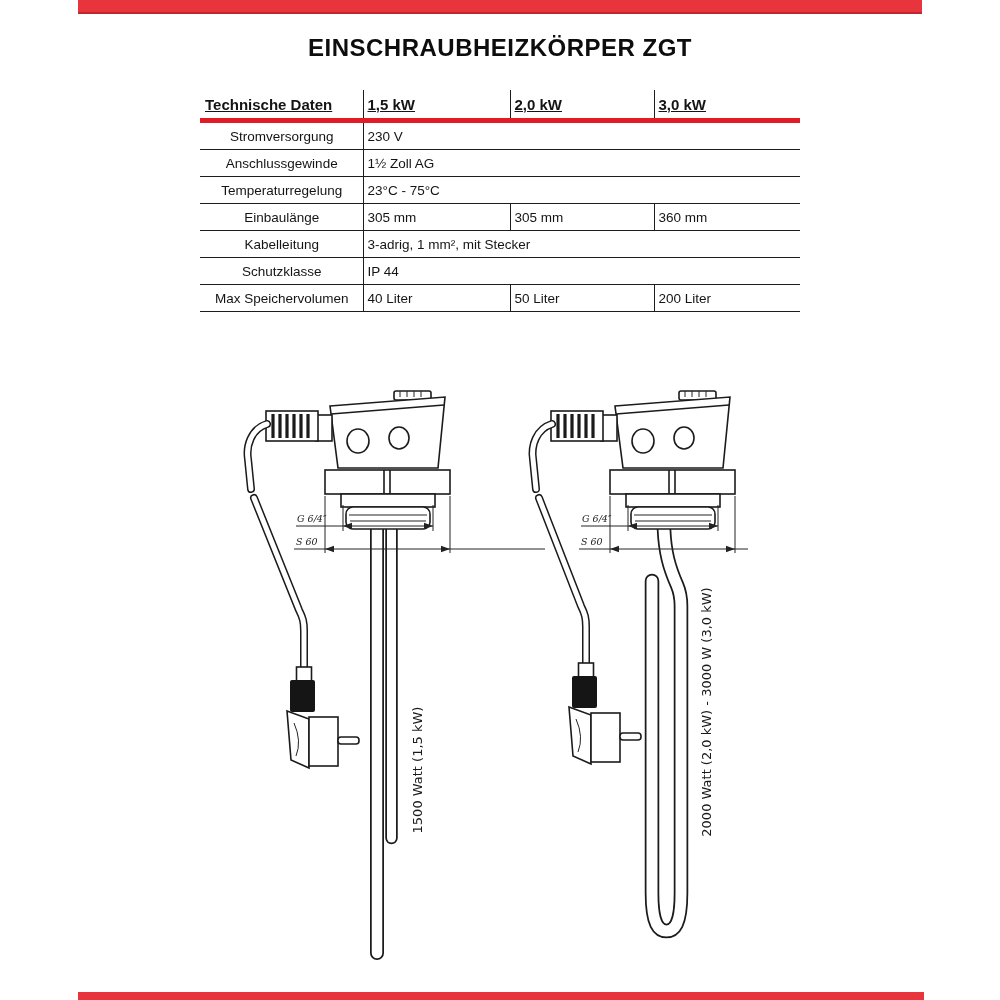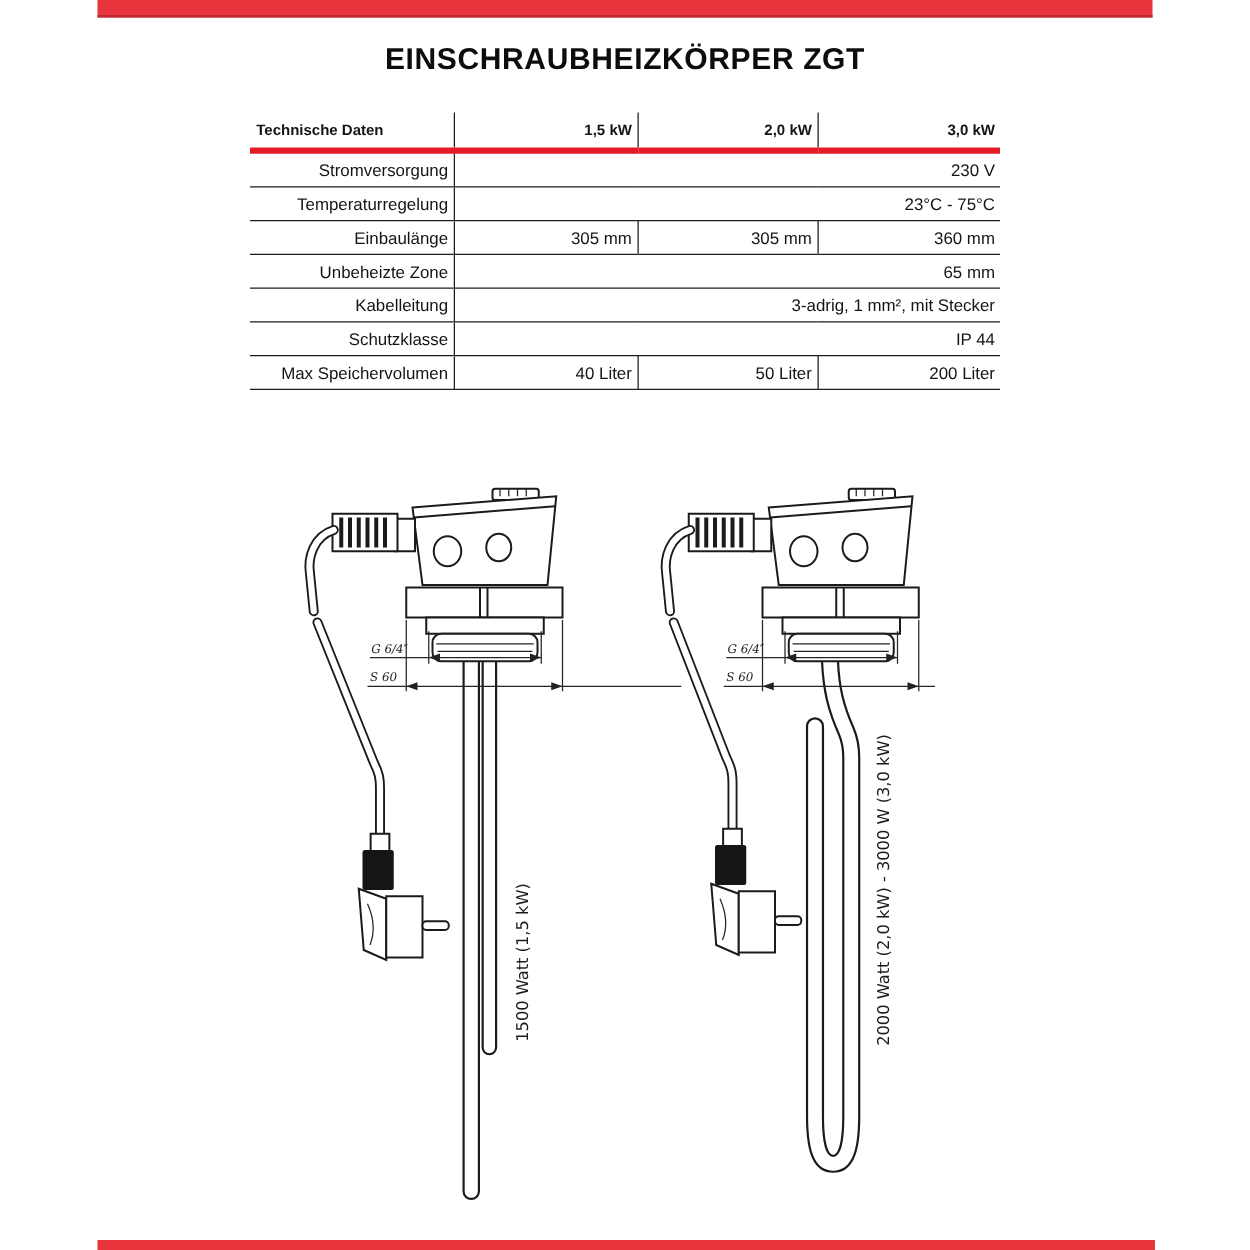--- a/index.html
+++ b/index.html
@@ -5,25 +5,25 @@
   html,body{margin:0;padding:0;}
   body{width:1000px;height:1000px;position:relative;background:#fff;overflow:hidden;
        font-family:"Liberation Sans",sans-serif;color:#111;}
   .bar-top{position:absolute;left:78px;top:0;width:844px;height:12px;background:#e8343c;
            border-bottom:2px solid #c02830;}
   .bar-bottom{position:absolute;left:78px;top:992px;width:846px;height:8px;background:#e8343c;}
   .page-title{position:absolute;left:0;top:34px;width:1000px;text-align:center;
               font-size:24px;font-weight:800;letter-spacing:.5px;color:#0d0d0d;}
   table.spec{position:absolute;left:200px;top:90px;width:600px;border-collapse:collapse;
              table-layout:fixed;font-size:13.5px;color:#141414;}
-  table.spec th,table.spec td{padding:0 4px;height:26px;vertical-align:middle;text-align:right;
+  table.spec th,table.spec td{padding:0 4px;height:26px;vertical-align:middle;text-align:left;
              font-weight:normal;}
-  table.spec th{height:28px;font-weight:bold;font-size:12px;border-bottom:5px solid #e21b26;}
+  table.spec th{height:28px;font-weight:bold;font-size:15px;border-bottom:5px solid #e21b26;text-decoration:underline;}
   table.spec th.lblh{text-align:left;padding-left:5px;}
-  table.spec .lbl{text-align:right;padding-left:5px;border-right:1.6px solid #1c1c1c;}
+  table.spec .lbl{text-align:center;padding-left:5px;border-right:1.6px solid #1c1c1c;}
   table.spec td{border-top:1.5px solid #1c1c1c;}
   table.spec tr.last td{border-bottom:1.5px solid #1c1c1c;}
   table.spec .vdiv{border-right:1.5px solid #1c1c1c;}
   .diagrams{position:absolute;left:230px;top:385px;width:540px;height:600px;}
   svg{display:block;}
   svg .ln{fill:none;stroke:#1b1b1b;stroke-width:1.6px;}
   svg .lnthin{fill:none;stroke:#242424;stroke-width:1px;}
   svg .white{fill:#ffffff;stroke:#1b1b1b;stroke-width:1.6px;}
   svg .dimtxt{font-family:"DejaVu Serif",serif;font-style:italic;font-size:9.5px;fill:#222;stroke:none;}
   svg .wlab{font-family:"DejaVu Sans",sans-serif;font-size:13px;fill:#1a1a1a;stroke:none;}
@@ -48,32 +48,32 @@
     <th class="lblh">Technische Daten</th>
     <th class="vdiv" style="border-left:1.6px solid #1c1c1c;">1,5 kW</th>
     <th class="vdiv">2,0 kW</th>
     <th>3,0 kW</th>
   </tr>
   <tr>
     <td class="lbl">Stromversorgung</td>
     <td colspan="3">230 V</td>
   </tr>
   <tr>
+    <td class="lbl">Anschlussgewinde</td>
+    <td colspan="3">1½ Zoll AG</td>
+  </tr>
+  <tr>
     <td class="lbl">Temperaturregelung</td>
     <td colspan="3">23°C - 75°C</td>
   </tr>
   <tr>
     <td class="lbl">Einbaulänge</td>
     <td class="vdiv">305 mm</td>
     <td class="vdiv">305 mm</td>
     <td>360 mm</td>
-  </tr>
-  <tr>
-    <td class="lbl">Unbeheizte Zone</td>
-    <td colspan="3">65 mm</td>
   </tr>
   <tr>
     <td class="lbl">Kabelleitung</td>
     <td colspan="3">3-adrig, 1 mm², mit Stecker</td>
   </tr>
   <tr>
     <td class="lbl">Schutzklasse</td>
     <td colspan="3">IP 44</td>
   </tr>
   <tr class="last">

